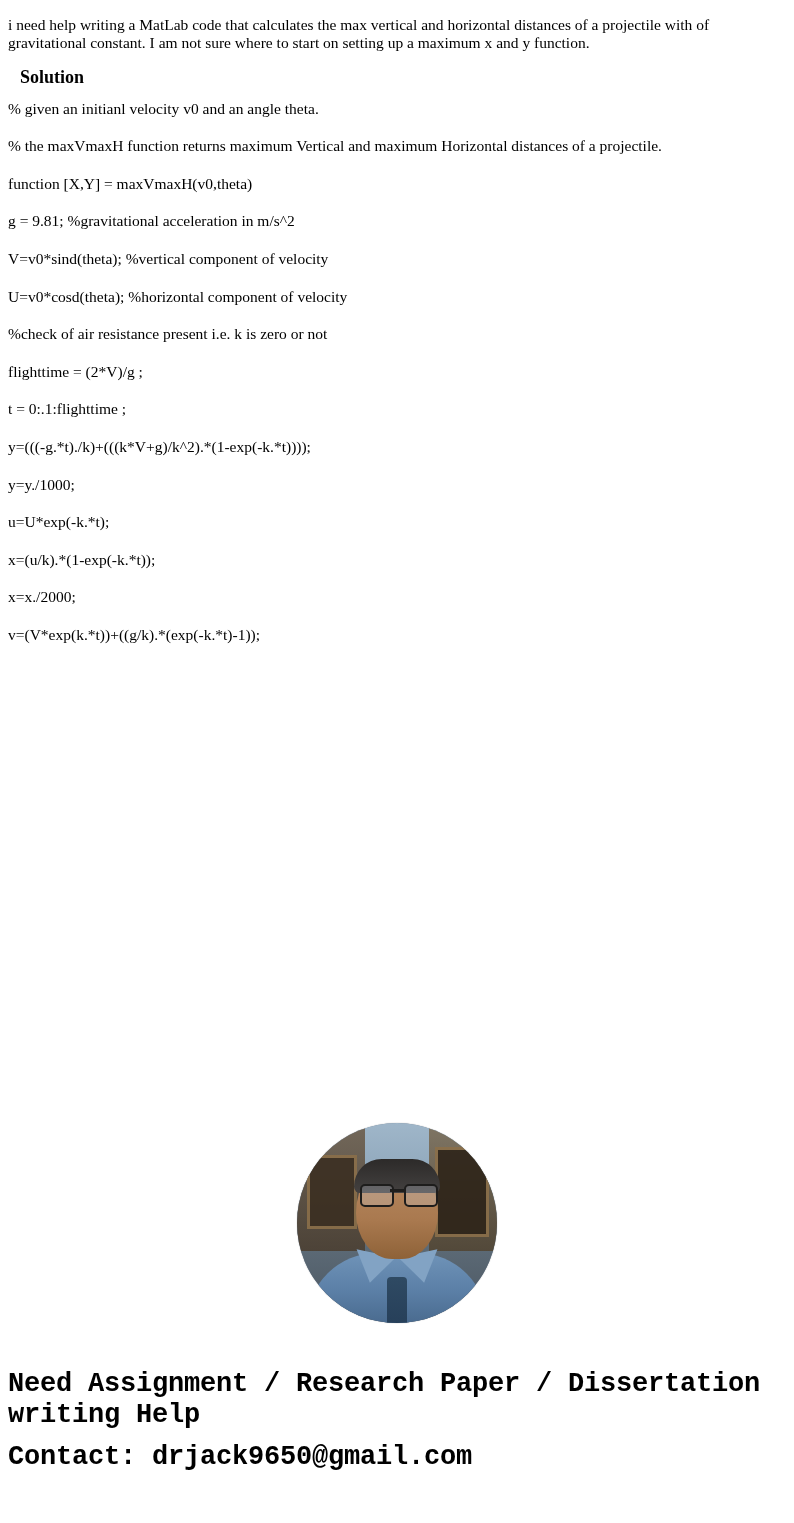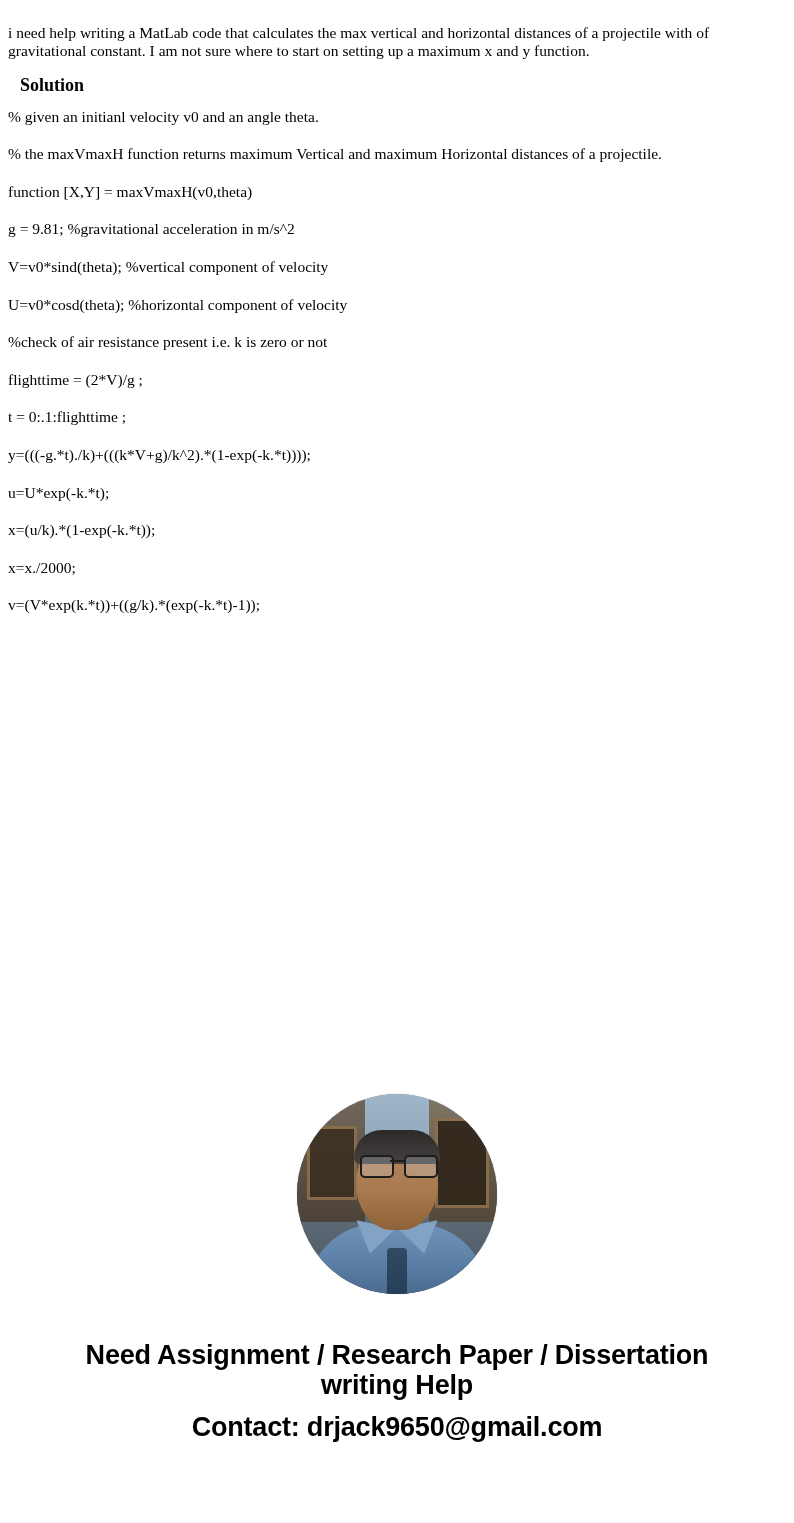--- a/index.html
+++ b/index.html
@@ -11,21 +11,21 @@
     width: 794px;
     min-height: 1523px;
     font-family: "Liberation Serif", serif;
     color: #000000;
     position: relative;
   }
   .page {
     width: 794px;
     min-height: 1523px;
     box-sizing: border-box;
-    padding: 24px 8px 0 8px;
+    padding: 16px 8px 0 8px;
     position: relative;
   }
   .question {
     font-family: "Liberation Serif", serif;
     font-size: 15.5px;
     line-height: 1.18;
     margin: 0 0 10px 0;
     padding: 0 60px 0 0;
   }
   .solution-heading {
@@ -148,22 +148,21 @@
   .av-collar-r { margin-left: 4px; transform: rotate(-12deg); }
   .av-tie {
     position: absolute;
     bottom: 0; left: 50%; margin-left: -10px;
     width: 20px; height: 46px;
     background: linear-gradient(180deg,#2f4a63 0%, #27405a 100%);
     border-radius: 4px 4px 0 0;
   }
   .footer {
     margin-top: 46px;
-    text-align: center;
-    font-family: Liberation Sans, sans-serif;
+    font-family: Liberation Mono, monospace;
     font-weight: bold;
     font-size: 27px;
     line-height: 1.12;
     letter-spacing: -0.2px;
     color: #000;
     padding-bottom: 20px;
   }
   .footer .line2 {
     display: block;
   }
@@ -185,20 +184,21 @@
     <div class="code-line">% given an initianl velocity v0 and an angle theta.</div>
     <div class="code-line">% the maxVmaxH function returns maximum Vertical and maximum Horizontal distances of a projectile.</div>
     <div class="code-line">function [X,Y] = maxVmaxH(v0,theta)</div>
     <div class="code-line">g = 9.81; %gravitational acceleration in m/s^2</div>
     <div class="code-line">V=v0*sind(theta); %vertical component of velocity</div>
     <div class="code-line">U=v0*cosd(theta); %horizontal component of velocity</div>
     <div class="code-line">%check of air resistance present i.e. k is zero or not</div>
     <div class="code-line">flighttime = (2*V)/g ;</div>
     <div class="code-line">t = 0:.1:flighttime ;</div>
     <div class="code-line">y=(((-g.*t)./k)+(((k*V+g)/k^2).*(1-exp(-k.*t))));</div>
+    <div class="code-line">y=y./1000;</div>
     <div class="code-line">u=U*exp(-k.*t);</div>
     <div class="code-line">x=(u/k).*(1-exp(-k.*t));</div>
     <div class="code-line">x=x./2000;</div>
     <div class="code-line">v=(V*exp(k.*t))+((g/k).*(exp(-k.*t)-1));</div>
   </div>
 
   <div class="spacer"></div>
 
   <div class="avatar-wrap">
     <div class="avatar">

